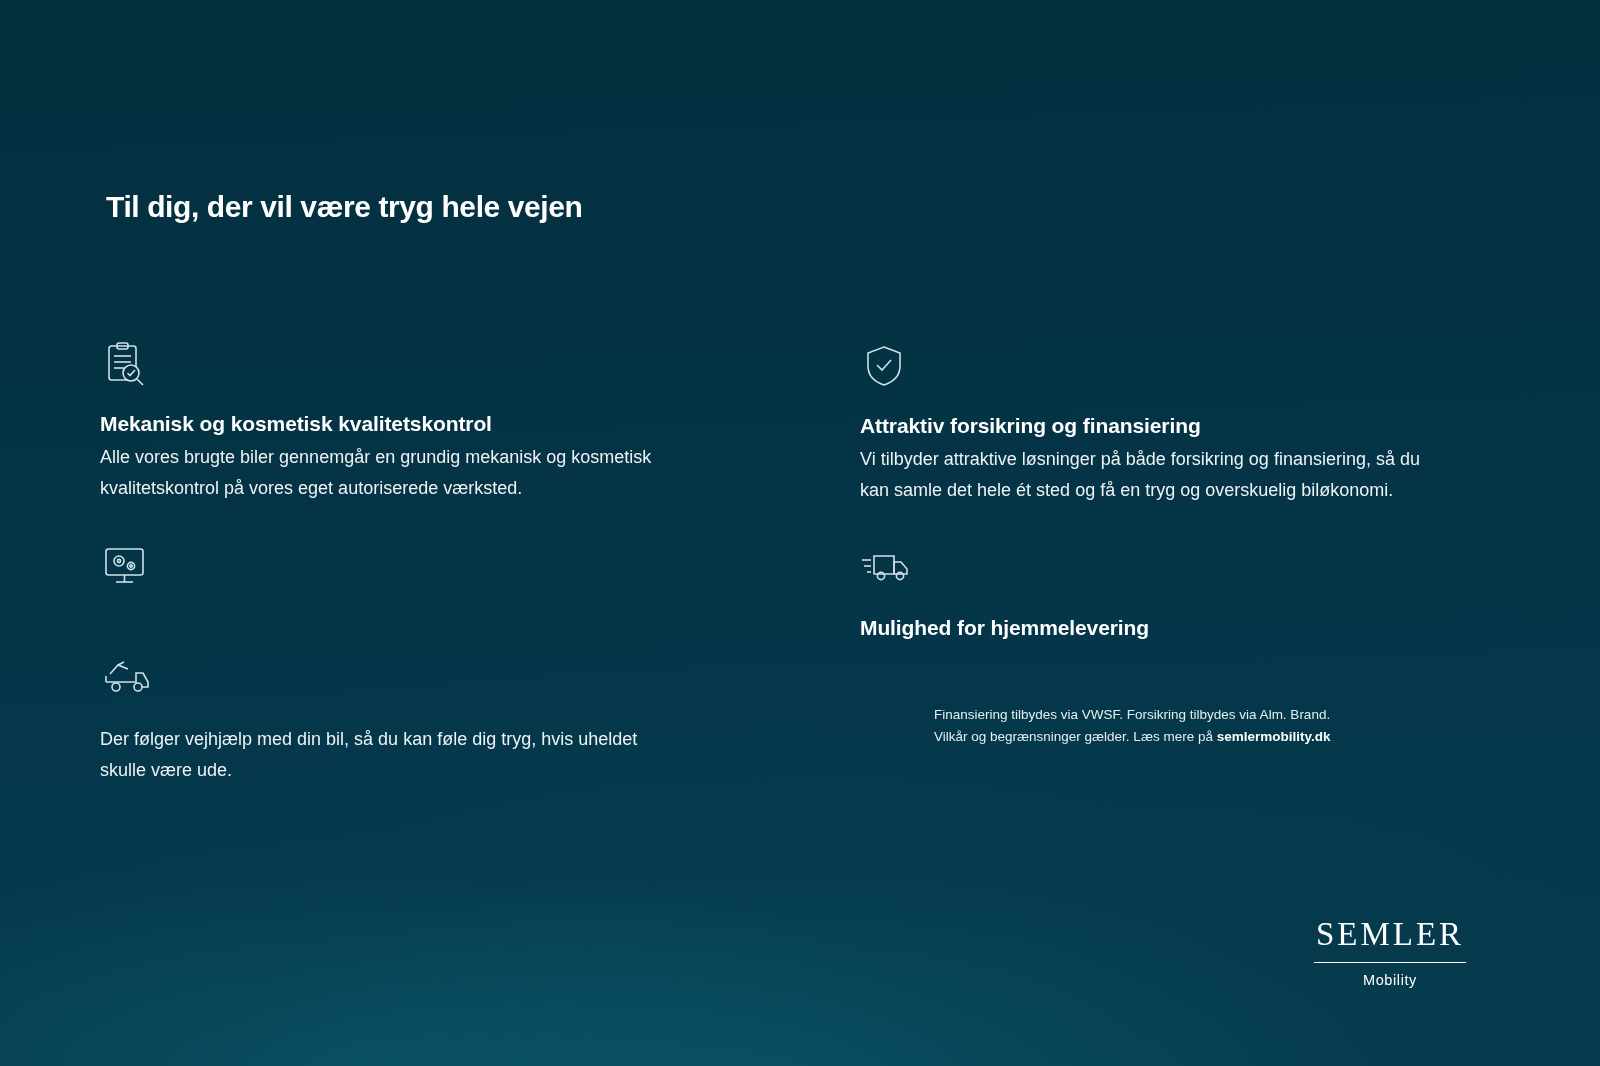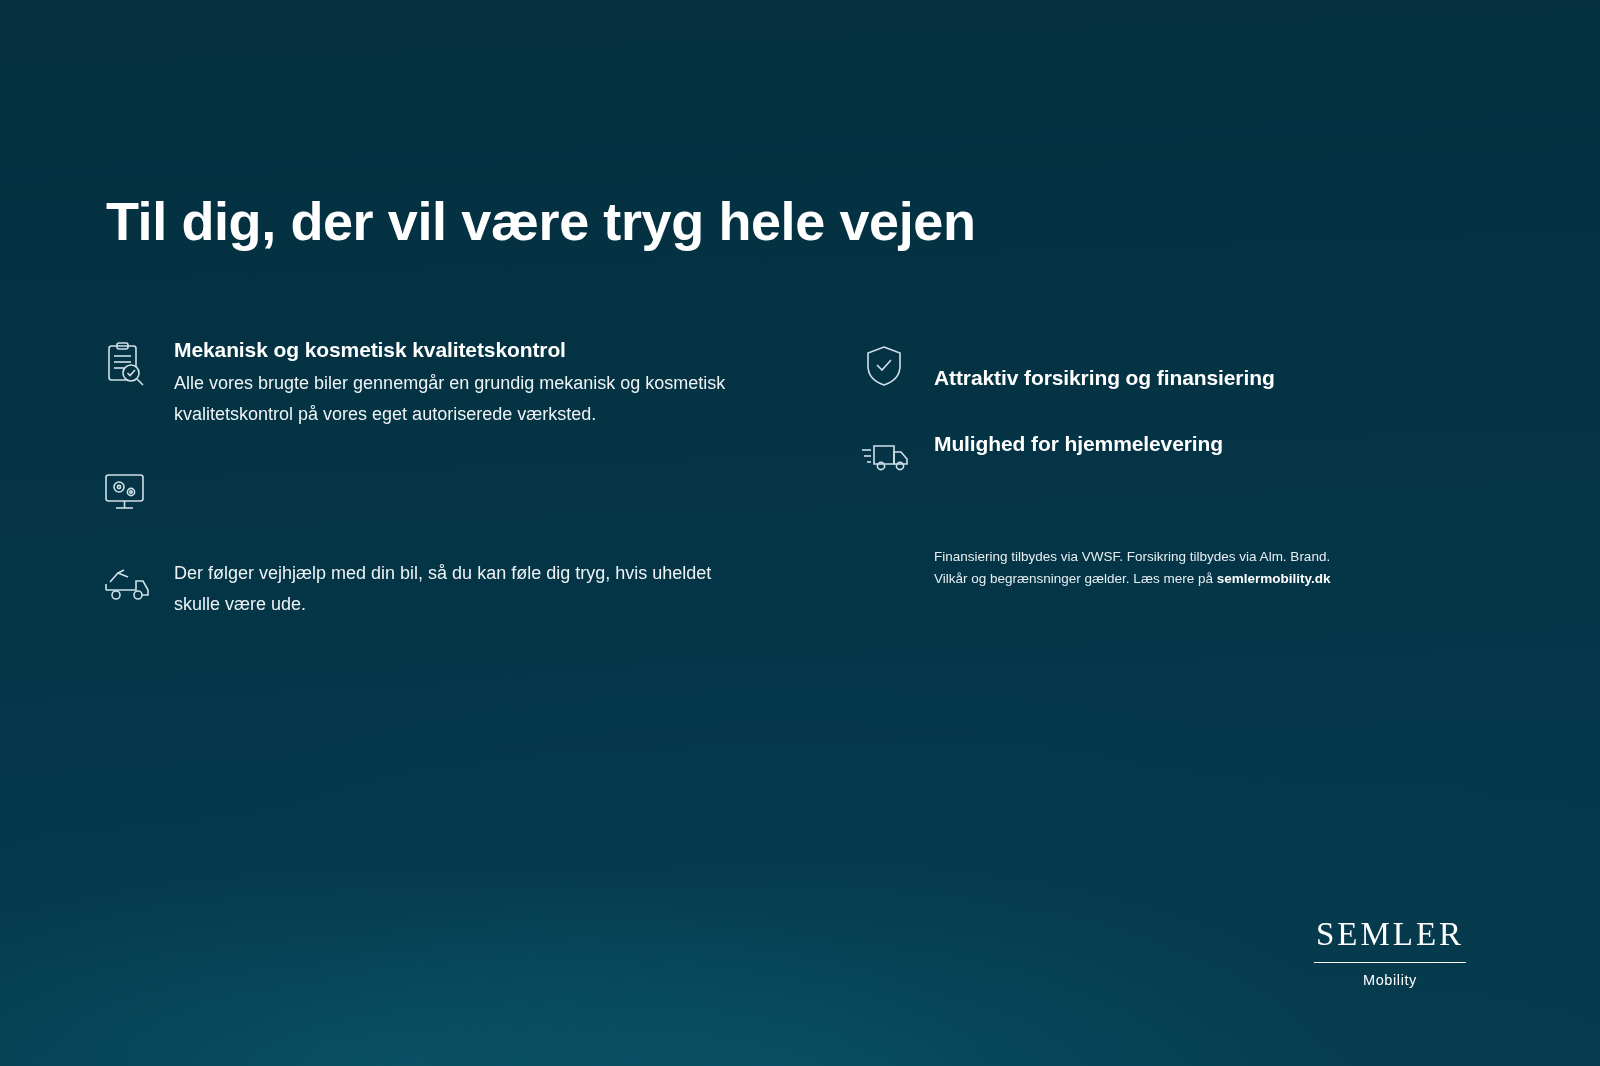--- a/index.html
+++ b/index.html
@@ -29,21 +29,21 @@
     left: 0; right: 0; bottom: 0;
     height: 420px;
     background: radial-gradient(ellipse 900px 300px at 22% 100%, rgba(16,110,130,0.35) 0%, rgba(16,110,130,0.0) 70%);
     pointer-events: none;
   }
 
   .headline {
     position: absolute;
     left: 106px;
     top: 190px;
-    font-size: 54px;
+    font-size: 30px;
     font-weight: 700;
     letter-spacing: -0.4px;
     color: #ffffff;
     margin: 0;
   }
 
   .columns {
     position: absolute;
     left: 100px;
     top: 338px;
@@ -55,20 +55,21 @@
     width: 660px;
     display: flex;
     flex-direction: column;
   }
   .col.right { padding-top: 2px; }
 
   .feature {
     display: flex;
     align-items: flex-start;
     margin-bottom: 36px;
+    flex-direction: column;
   }
   .feature .icon {
     flex: 0 0 74px;
     width: 74px;
     height: 56px;
     display: flex;
     align-items: flex-start;
     justify-content: flex-start;
     padding-top: 2px;
     box-sizing: border-box;
@@ -88,21 +89,21 @@
   }
   .feature p {
     margin: 0;
     font-size: 18px;
     line-height: 1.72;
     color: #eef3f5;
     font-weight: 400;
     max-width: 560px;
   }
 
-  .right .feature:first-child { margin-bottom: 36px; align-items: flex-end; }
+  .right .feature:first-child { margin-bottom: 36px; }
 
   .disclaimer {
     margin-top: 22px;
     margin-left: 74px;
     font-size: 13.5px;
     line-height: 1.66;
     color: #e7eef1;
     max-width: 520px;
   }
   .disclaimer .strong {
@@ -202,20 +203,21 @@
 
       <div class="feature">
         <div class="icon">
           <svg width="48" height="48" viewBox="0 0 48 48" fill="none" stroke="#cfe0e8" stroke-width="1.6">
             <path d="M24 5 L40 11 v13 c0 10 -7 16 -16 19 c-9 -3 -16 -9 -16 -19 V11 Z"></path>
             <polyline points="17,23 22,28 31,18"></polyline>
           </svg>
         </div>
         <div class="body">
           <h3>Attraktiv forsikring og finansiering</h3>
+          <p>Vi tilbyder attraktive løsninger på både forsikring og finansiering, så du kan samle det hele ét sted og få en tryg og overskuelig biløkonomi.</p>
         </div>
       </div>
 
       <div class="feature">
         <div class="icon">
           <svg width="54" height="44" viewBox="0 0 54 44" fill="none" stroke="#cfe0e8" stroke-width="1.6">
             <path d="M14 12 h20 v18 h-20 z"></path>
             <path d="M34 18 h7 l6 7 v5 h-13 z"></path>
             <circle cx="21" cy="32" r="3.6"></circle>
             <circle cx="40" cy="32" r="3.6"></circle>

